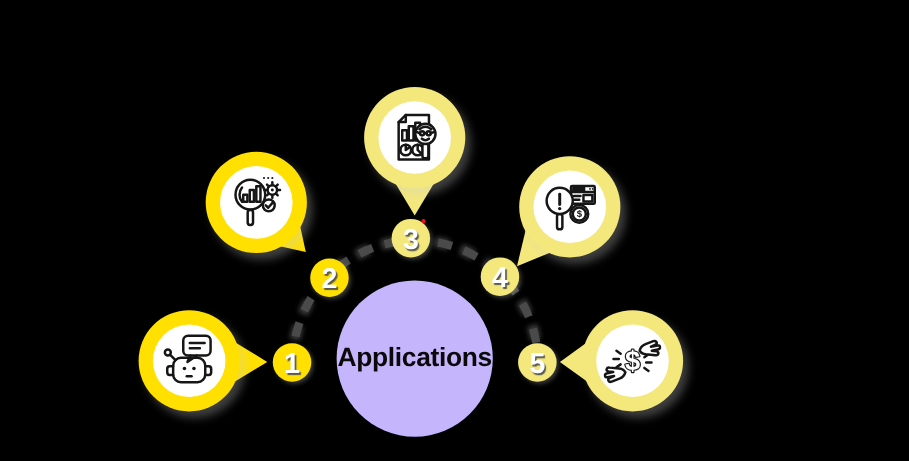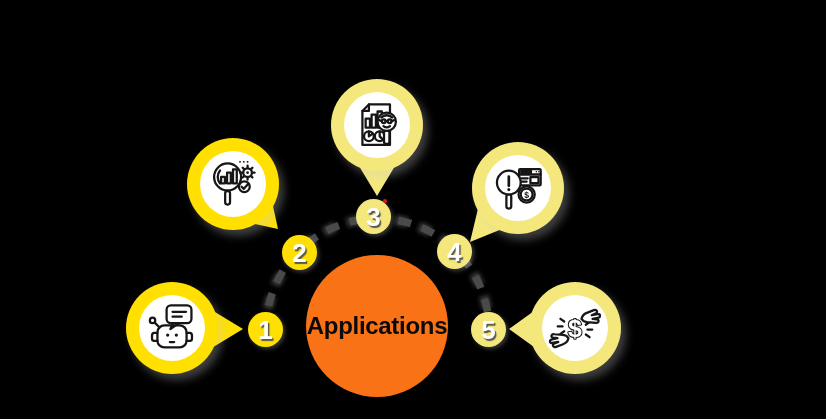--- a/index.html
+++ b/index.html
@@ -31,21 +31,21 @@
     position:absolute;width:35px;height:35px;border-radius:50%;z-index:3;
     display:flex;align-items:center;justify-content:center;
     filter:drop-shadow(2px 2px 2px rgba(170,170,170,.35));
   }
   .badge-num{
     color:#fff;font-weight:bold;font-size:26px;line-height:1;
     text-shadow:1.5px 1.8px 1px rgba(80,80,80,.95);
   }
   .center-disc{
     position:absolute;left:306px;top:255px;width:142px;height:142px;
-    border-radius:50%;background:#f97316;z-index:3;
+    border-radius:50%;background:#c4b5fd;z-index:3;
     display:flex;align-items:center;justify-content:center;text-align:center;
   }
   .center-label{font-size:24px;font-weight:bold;color:#0a0a0a;letter-spacing:-0.3px;}
   .red-dot{position:absolute;left:383px;top:199px;width:4px;height:4px;border-radius:50%;background:#e01818;z-index:4;}
 </style>
 </head>
 <body>
 
 <div class="stage">
 

